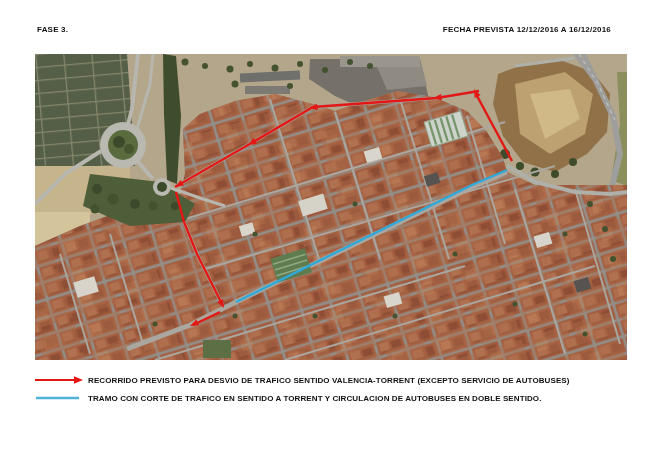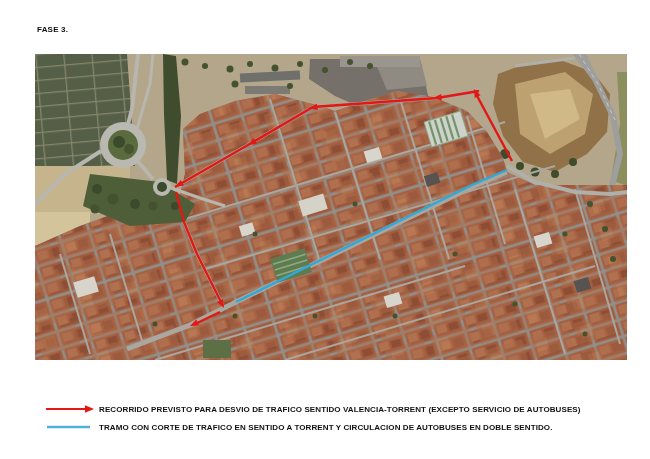--- a/index.html
+++ b/index.html
@@ -3,32 +3,33 @@
 <meta charset="utf-8">
 <style>
   html,body{margin:0;padding:0;background:#ffffff;}
   #page{position:relative;width:650px;height:459px;background:#ffffff;overflow:hidden;
         font-family:"Liberation Sans", sans-serif;color:#111;text-align:center;}
   .hdr{position:absolute;top:25px;font-size:8px;font-weight:bold;letter-spacing:.2px;white-space:nowrap;}
   #hdr-left{left:37px;}
   #hdr-right{right:39px;}
   #map-wrap{position:absolute;left:35px;top:54px;width:592px;height:306px;}
   #map-wrap svg{display:block;}
-  .legend-row{position:absolute;left:46px;display:flex;align-items:center;gap:5px;height:12px;margin-top:29px;}
+  .legend-row{position:absolute;left:35px;display:flex;align-items:center;gap:5px;height:12px;}
   #legend-row-1{top:374px;}
   #legend-row-2{top:392px;}
   .legend-label{font-size:8px;font-weight:bold;letter-spacing:.1px;white-space:nowrap;color:#111;}
   .legend-sym{flex:0 0 auto;}
 </style>
 </head>
 <body>
 
 <div id="page">
 
   <div id="hdr-left" class="hdr">FASE 3.</div>
+  <div id="hdr-right" class="hdr">FECHA PREVISTA 12/12/2016 A 16/12/2016</div>
 
   <div id="map-wrap">
     <svg width="592" height="306" viewBox="0 0 592 306">
       <defs>
         <pattern id="fieldpat" width="28" height="13" patternUnits="userSpaceOnUse" patternTransform="rotate(-5)">
           <rect width="28" height="13" fill="#555e47"></rect>
           <rect width="28" height="1.3" fill="#83866a"></rect>
           <rect width="1.3" height="13" fill="#83866a"></rect>
         </pattern>
         <pattern id="blk" width="30" height="17" patternUnits="userSpaceOnUse" patternTransform="rotate(-17)">

